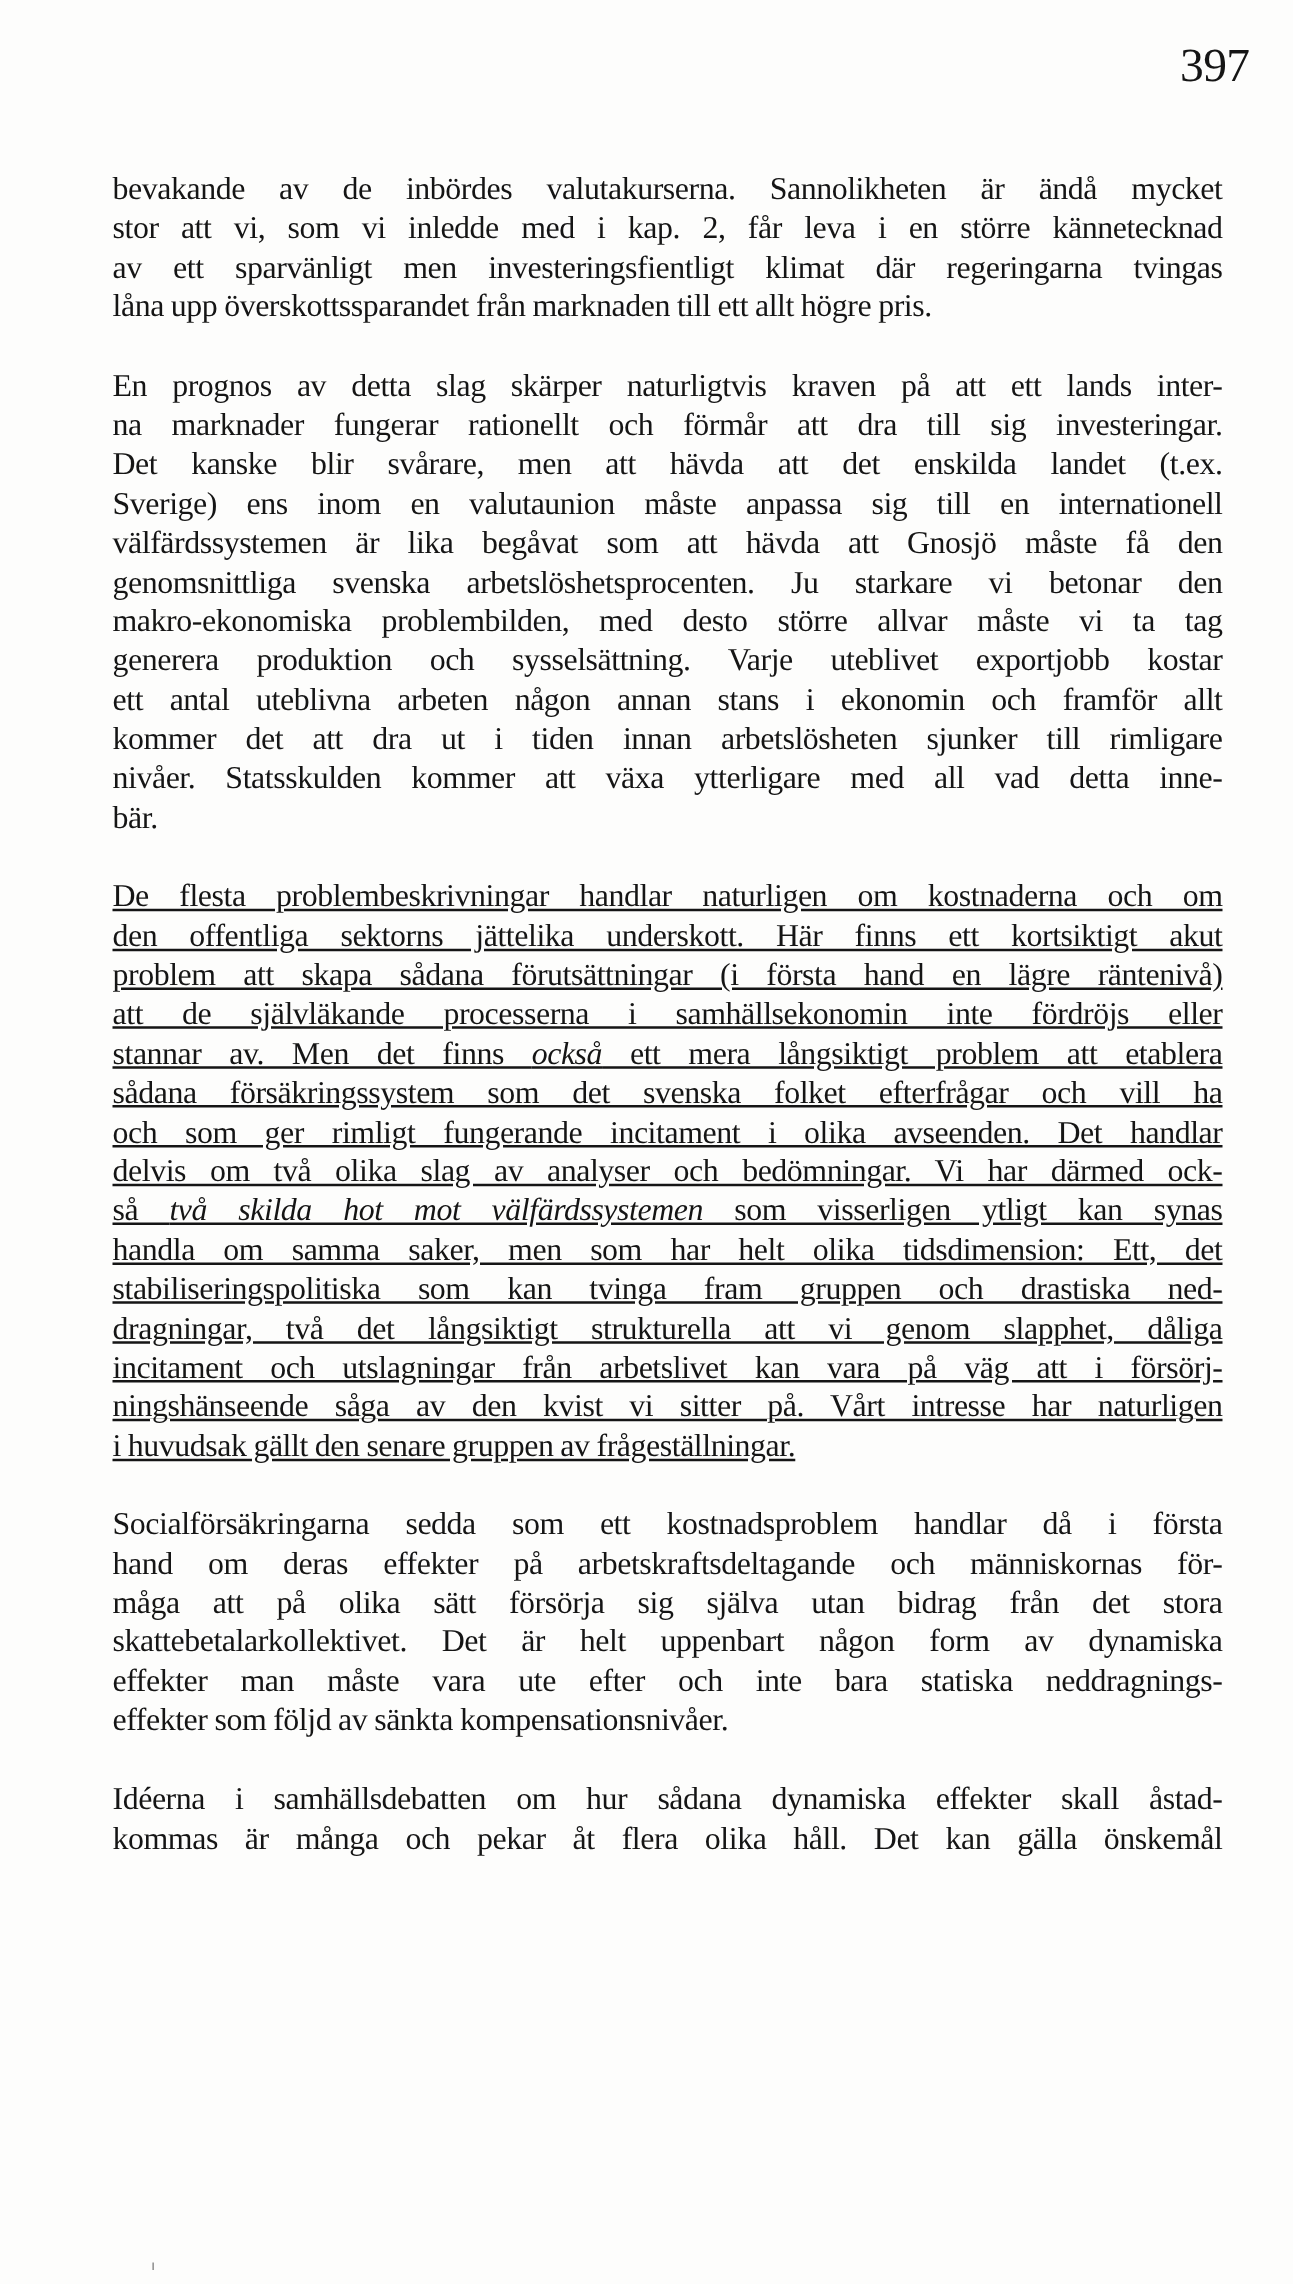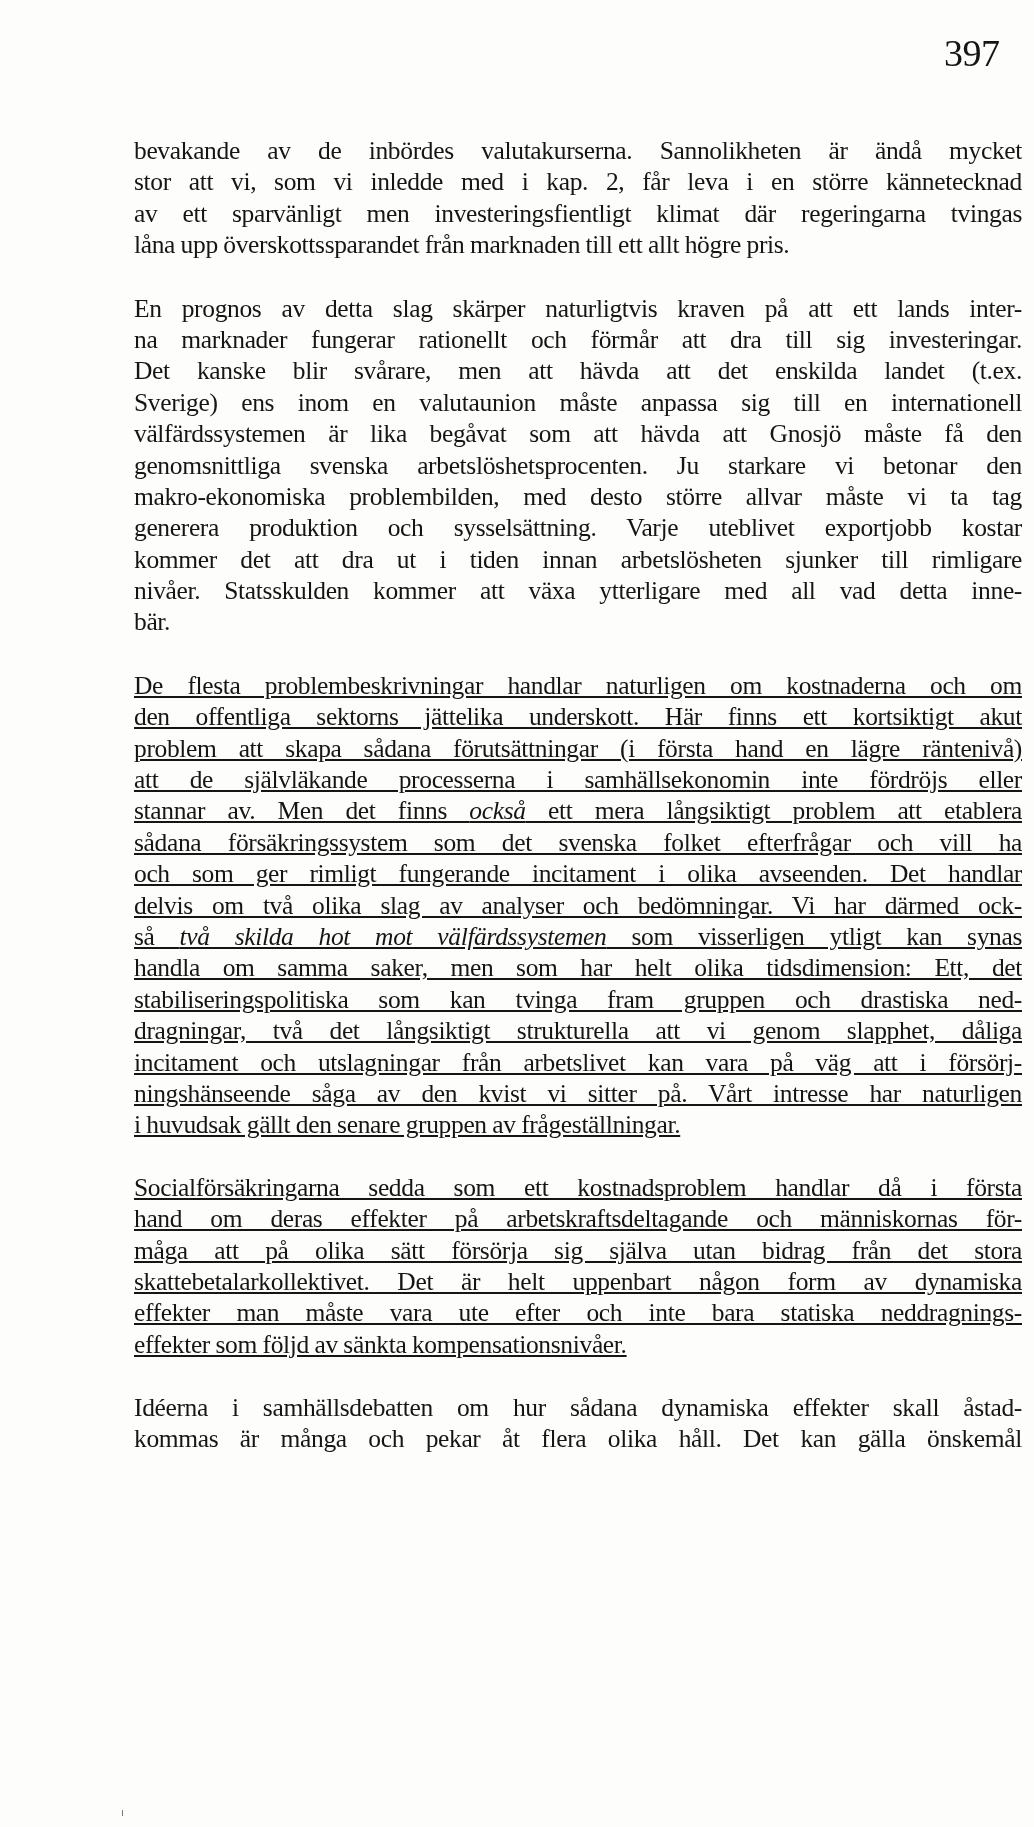--- a/index.html
+++ b/index.html
@@ -26,40 +26,39 @@
     }
     .body-text {
       position: absolute;
       left: 90px;
       width: 888px;
       top: 135px;
       font-size: 25.5px;
       line-height: 31.4px;
       letter-spacing: -0.35px;
       word-spacing: -0.5px;
-      margin-left: 44px;
     }
     .para {
       margin: 0;
       text-align: justify;
       text-align-last: left;
     }
     .line {
       display: block;
       text-align: justify;
       text-align-last: justify;
       white-space: nowrap;
       height: 31.4px;
     }
     .line.last {
       text-align-last: left;
     }
     .gap-1 { margin-top: 32px; }
     .gap-2 { margin-top: 32px; text-decoration: underline; }
-    .gap-3 { margin-top: 31px; text-decoration: underline; }
+    .gap-3 { margin-top: 31px; }
     .gap-4 { margin-top: 32px; }
     em { font-style: italic; }
     .stray-mark {
       position: absolute;
       left: 122px;
       top: 1810px;
       width: 1px;
       height: 6px;
       background: #777;
     }
@@ -80,20 +79,21 @@
 
   <p class="para gap-1">
     <span class="line">En prognos av detta slag skärper naturligtvis kraven på att ett lands inter-</span>
     <span class="line">na marknader fungerar rationellt och förmår att dra till sig investeringar.</span>
     <span class="line">Det kanske blir svårare, men att hävda att det enskilda landet (t.ex.</span>
     <span class="line">Sverige) ens inom en valutaunion måste anpassa sig till en internationell</span>
     <span class="line">välfärdssystemen är lika begåvat som att hävda att Gnosjö måste få den</span>
     <span class="line">genomsnittliga svenska arbetslöshetsprocenten. Ju starkare vi betonar den</span>
     <span class="line">makro-ekonomiska problembilden, med desto större allvar måste vi ta tag</span>
     <span class="line">generera produktion och sysselsättning. Varje uteblivet exportjobb kostar</span>
+    <span class="line">ett antal uteblivna arbeten någon annan stans i ekonomin och framför allt</span>
     <span class="line">kommer det att dra ut i tiden innan arbetslösheten sjunker till rimligare</span>
     <span class="line">nivåer. Statsskulden kommer att växa ytterligare med all vad detta inne-</span>
     <span class="line last">bär.</span>
   </p>
 
   <p class="para gap-2">
     <span class="line">De flesta problembeskrivningar handlar naturligen om kostnaderna och om</span>
     <span class="line">den offentliga sektorns jättelika underskott. Här finns ett kortsiktigt akut</span>
     <span class="line">problem att skapa sådana förutsättningar (i första hand en lägre räntenivå)</span>
     <span class="line">att de självläkande processerna i samhällsekonomin inte fördröjs eller</span>

